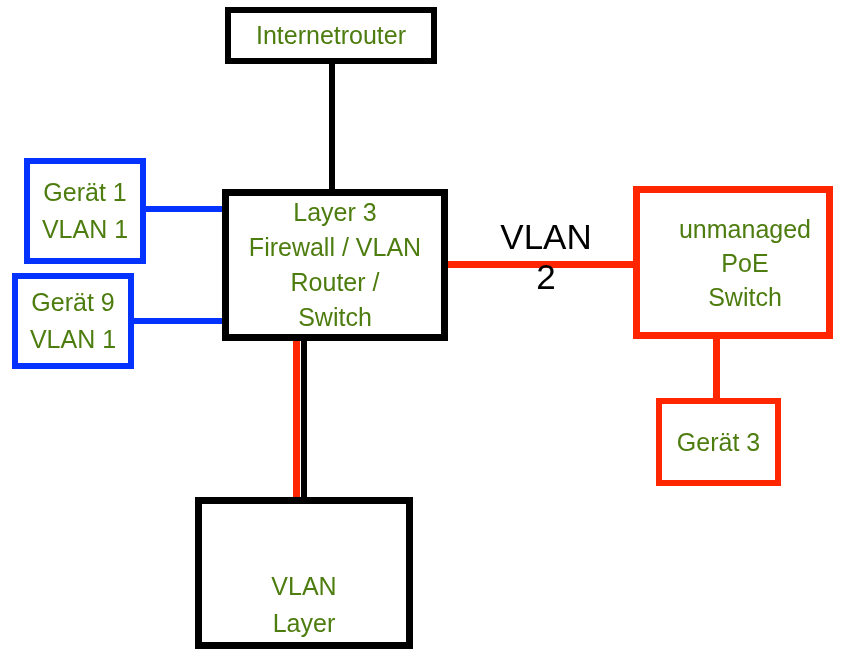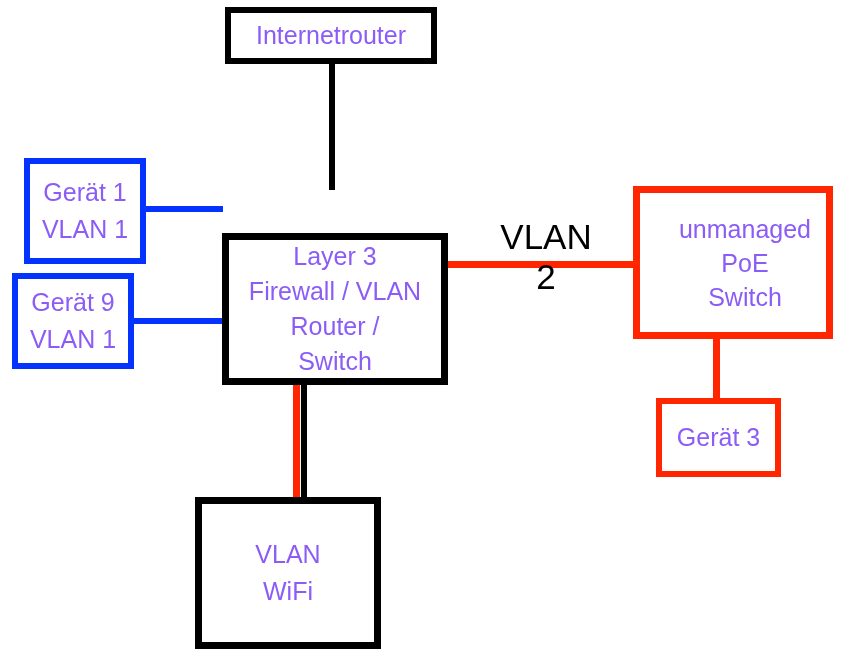--- a/index.html
+++ b/index.html
@@ -18,21 +18,21 @@
     overflow: hidden;
   }
   .node {
     position: absolute;
     background: #ffffff;
     display: flex;
     flex-direction: column;
     align-items: center;
     justify-content: center;
     text-align: center;
-    color: #8b5cf6;
+    color: #4d7c0f;
     font-size: 25px;
     line-height: 35px;
   }
   .border-black { border: 6px solid var(--black); }
   .border-black-thick { border: 7px solid var(--black); }
   .border-blue { border: 6px solid var(--blue); }
   .border-red { border: 7px solid var(--red); padding-left: 24px; }
   .border-red-thin { border: 6px solid var(--red); }
   .edge { position: absolute; }
   .edge.black { background: var(--black); }
@@ -41,24 +41,24 @@
   .floating-label {
     position: absolute;
     color: #000000;
     font-size: 35px;
     text-align: center;
   }
   
   #internetrouter { left: 225px; top: 7px;  width: 212px; height: 57px; }
   #geraet1       { left: 12px;  top: 158px; width: 122px; height: 106px; line-height: 37px; margin-left: 12px; }
   #geraet2       { left: 12px;  top: 273px; width: 122px; height: 96px; line-height: 37px; }
-  #layer3        { left: 222px; top: 189px; width: 226px; height: 152px; margin-top: 44px; }
+  #layer3        { left: 222px; top: 189px; width: 226px; height: 152px; }
   #poeswitch     { left: 633px; top: 186px; width: 200px; height: 153px; line-height: 34px; }
-  #geraet3       { left: 656px; top: 398px; width: 125px; height: 79px; }
-  #wifiap        { left: 195px; top: 497px; width: 186px; height: 152px; line-height: 37px; }
+  #geraet3       { left: 656px; top: 398px; width: 125px; height: 88px; }
+  #wifiap        { left: 195px; top: 497px; width: 218px; height: 152px; line-height: 37px; justify-content: flex-end; }
   
   #edge-internet       { left: 329px; top: 63px;  width: 6px;   height: 127px; }
   #edge-vlan1-a        { left: 133px; top: 206px; width: 90px;  height: 6px; }
   #edge-vlan1-b        { left: 133px; top: 318px; width: 90px;  height: 6px; }
   #edge-vlan2          { left: 447px; top: 261px; width: 188px; height: 7px; }
   #edge-ap-red         { left: 293px; top: 340px; width: 7px;   height: 158px; }
   #edge-ap-black       { left: 301px; top: 340px; width: 6px;   height: 158px; }
   #edge-geraet3        { left: 713px; top: 337px; width: 7px;   height: 62px; }
   #vlan2-label         { left: 491px; top: 217px; width: 110px; }
 </style>
@@ -103,16 +103,16 @@
     <span>PoE</span>
     <span>Switch</span>
   </div>
 
   <div class="node border-red-thin" id="geraet3">
     <span>Gerät 3</span>
   </div>
 
   <div class="node border-black-thick" id="wifiap">
     <span>VLAN</span>
-    <span>WiFi</span>
+    <span>Layer</span>
   </div>
 
 </div>
 
 </body></html>

